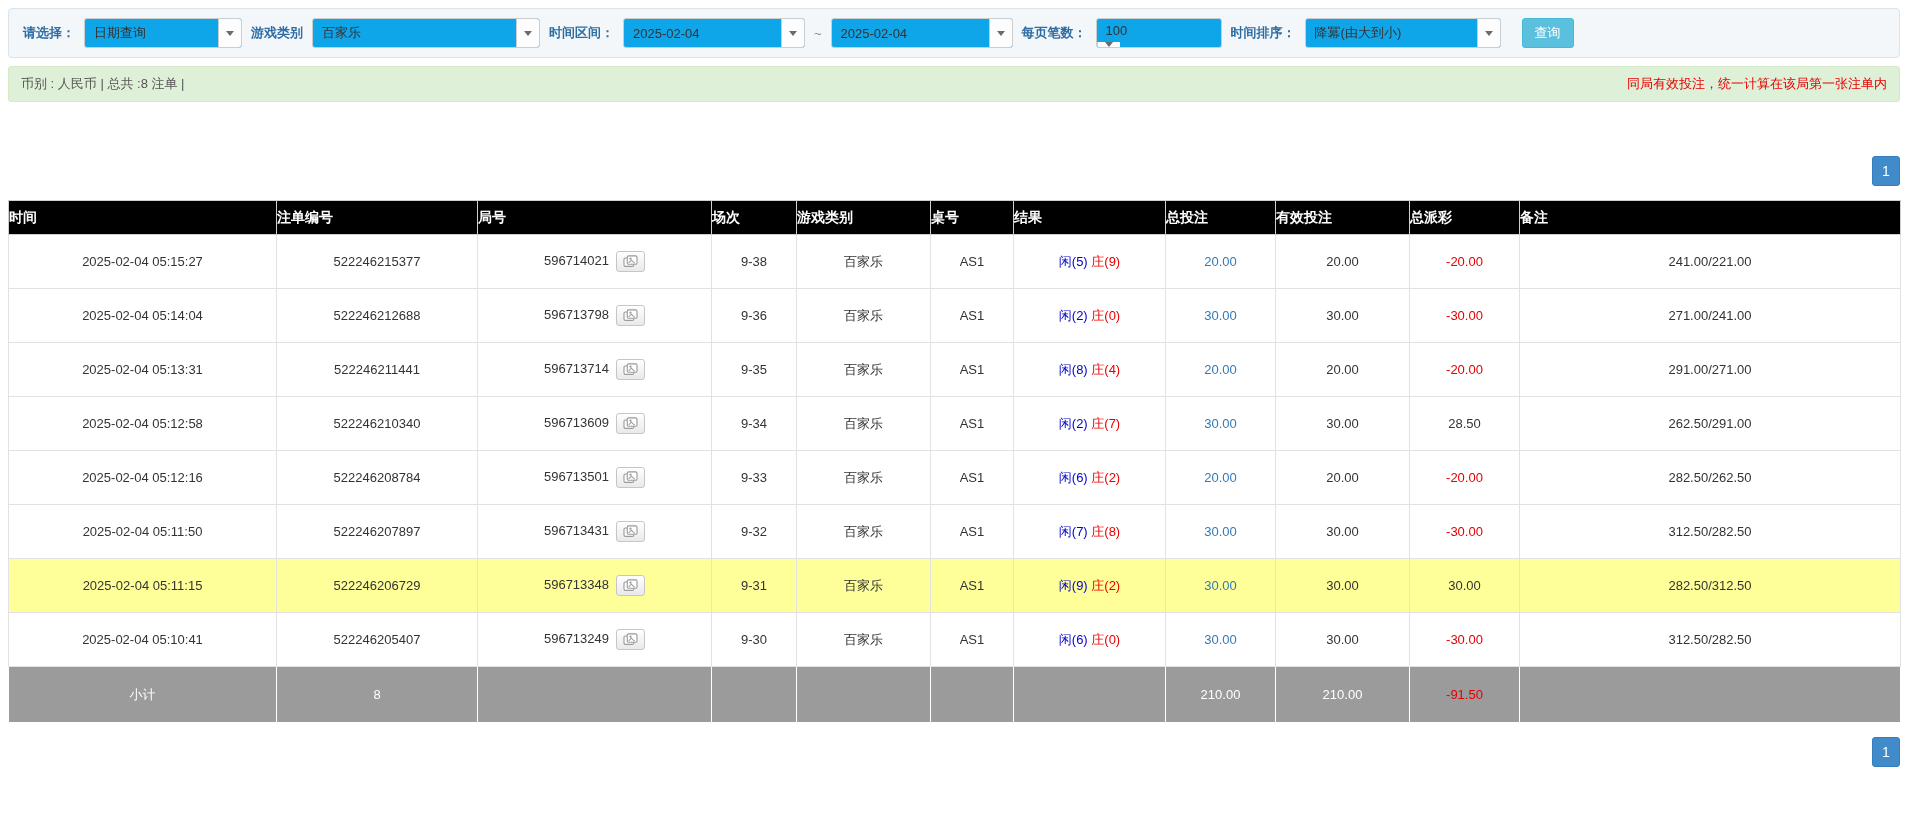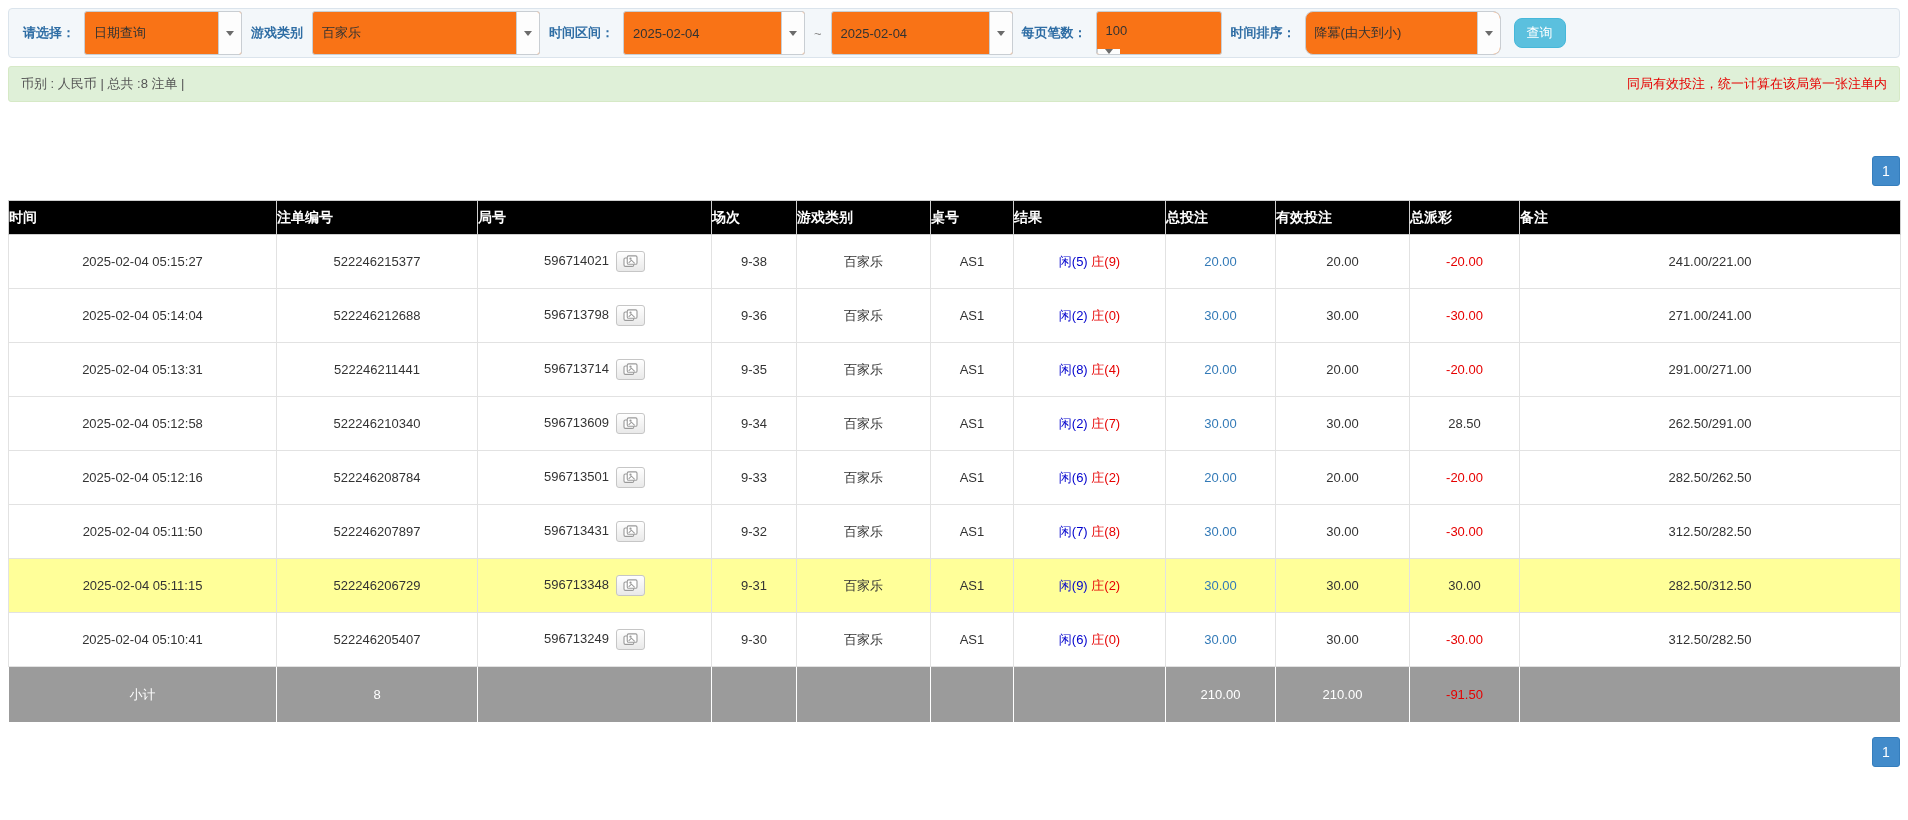--- a/index.html
+++ b/index.html
@@ -23,28 +23,28 @@
 
   .page-title{font-size:21px;font-weight:400;color:#333;margin:4px 0 14px 4px;letter-spacing:.5px;}
 
   
   .filter-bar{
     height:50px;background:#f3f7fa;border:1px solid #dbe4ec;border-radius:4px;
     display:flex;align-items:center;gap:9px;padding:0 14px;white-space:nowrap;
   }
   .flabel{color:var(--filter-label-blue);font-weight:bold;font-size:13px;}
   .tilde{color:#888;font-size:13px;}
-  .combo{display:inline-flex;align-items:stretch;height:44px;background:#f97316;border:1px solid #c9ced3;border-radius:3px;overflow:hidden;}
+  .combo{display:inline-flex;align-items:stretch;height:30px;background:#0ea5e9;border:1px solid #c9ced3;border-radius:3px;overflow:hidden;}
   .combo .combo-text{display:flex;align-items:center;padding:0 9px;font-size:13px;color:#333;flex:1;overflow:hidden;}
   .combo .combo-arrow{width:23px;border-left:1px solid #c9ced3;background:#fdfdfd;display:flex;align-items:center;justify-content:center;cursor:pointer;}
   .combo .combo-arrow i{width:0;height:0;border-left:4px solid transparent;border-right:4px solid transparent;border-top:5px solid #6b6b6b;}
-  .w-query{width:158px;} .w-game{width:228px;} .w-date{width:182px;} .w-size{width:126px;flex-direction:column;} .w-sort{width:196px;border-radius:8px;}
+  .w-query{width:158px;} .w-game{width:228px;} .w-date{width:182px;} .w-size{width:126px;flex-direction:column;} .w-sort{width:196px;}
   .search-btn{
-    height:30px;min-width:52px;padding:0 11px;border:1px solid #46b8da;border-radius:8px;
-    background:var(--accent-blue);color:#fff;font-size:13px;cursor:pointer;margin-left:4px;
+    height:30px;min-width:52px;padding:0 11px;border:1px solid #46b8da;border-radius:3px;
+    background:var(--accent-blue);color:#fff;font-size:13px;cursor:pointer;margin-left:12px;
     font-family:inherit;
   }
 
   
   .summary-bar{
     margin-top:8px;background:var(--summary-bg);border:1px solid #d6e9c6;border-radius:3px;
     padding:8px 12px;display:flex;justify-content:space-between;align-items:center;font-size:13px;
   }
   .summary-left{color:#555;}
   .summary-right{color:var(--notice-red);}

